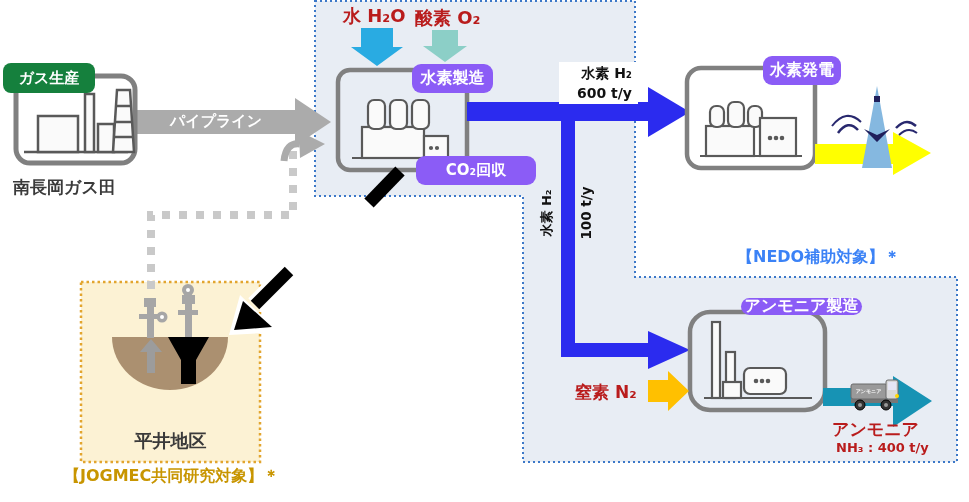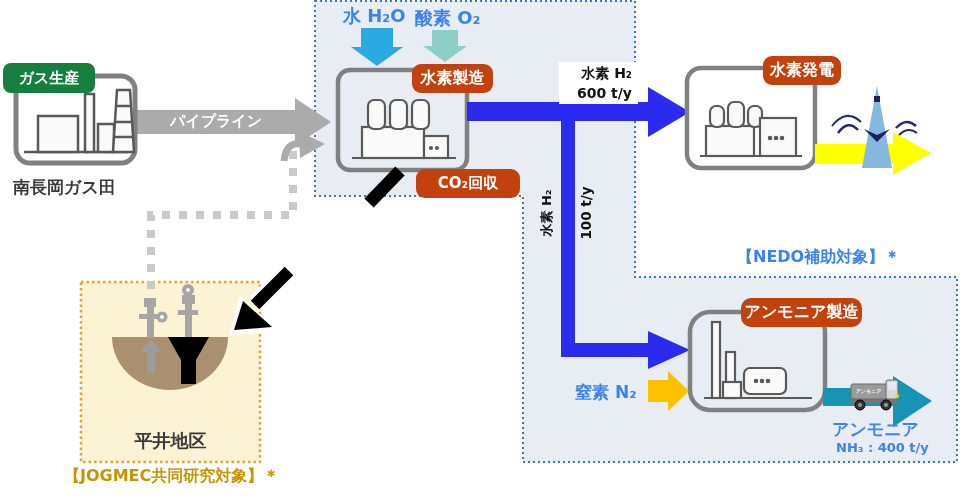--- a/index.html
+++ b/index.html
@@ -2,23 +2,23 @@
 <html><head>
 <meta charset="utf-8">
 <style>
   html,body{margin:0;padding:0;background:#fff;}
   .stage{
     position:relative;width:969px;height:502px;background:#ffffff;overflow:hidden;
     font-family:"DejaVu Sans","Liberation Sans",sans-serif;
   }
   .stage svg{position:absolute;left:0;top:0;}
   .abs{position:absolute;}
-  .txt{font-weight:bold;color:#3b82f6;white-space:nowrap;line-height:1.15;}
+  .txt{font-weight:bold;color:#b91c1c;white-space:nowrap;line-height:1.15;}
   .pill{
-    position:absolute;background:#c2410c;color:#ffffff;font-weight:bold;
+    position:absolute;background:#8b5cf6;color:#ffffff;font-weight:bold;
     display:flex;align-items:center;justify-content:center;border-radius:9px;
     white-space:nowrap;
   }
   .pill-gray{background:#15803d;border-radius:8px;}
   .infobox{
     position:absolute;background:#ffffff;display:flex;flex-direction:column;
     justify-content:center;align-items:flex-end;padding-right:6px;box-sizing:border-box;
     font-weight:bold;color:#111;font-size:14px;line-height:20px;
   }
   .vlabel{
@@ -180,40 +180,40 @@
   <div class="abs txt white center" style="left:137px;top:110px;width:158px;height:24px;font-size:15px;">パイプライン</div>
 
   <div class="abs txt" style="left:343px;top:6px;font-size:18px;">水 H₂O</div>
 
   <div class="abs txt" style="left:415px;top:8px;font-size:18px;">酸素 O₂</div>
 
   <div class="pill abs" style="left:412px;top:64px;width:81px;height:29px;font-size:16px;">
     <span>水素製造</span>
   </div>
 
-  <div class="pill abs" style="left:416px;top:156px;width:104px;height:29px;font-size:15px;margin-top:13px;">
+  <div class="pill abs" style="left:416px;top:156px;width:120px;height:29px;font-size:15px;">
     <span>CO₂回収</span>
   </div>
 
   <div class="infobox" style="left:559px;top:62px;width:79px;height:42px;">
     <span>水素 H₂</span>
     <span>600 t/y</span>
   </div>
 
   <div class="vlabel" style="left:547px;top:213px;">水素 H₂</div>
 
   <div class="vlabel" style="left:586px;top:213px;font-size:13.5px;">100 t/y</div>
 
   <div class="pill abs" style="left:763px;top:56px;width:78px;height:29px;font-size:16px;">
     <span>水素発電</span>
   </div>
 
   <div class="abs txt note-blue" style="left:737px;top:248px;font-size:16px;">【NEDO補助対象】＊</div>
 
-  <div class="pill abs" style="left:741px;top:298px;width:121px;height:29px;font-size:16px;border-radius:10px;">
+  <div class="pill abs" style="left:741px;top:298px;width:121px;height:17px;font-size:16px;border-radius:10px;">
     <span>アンモニア製造</span>
   </div>
 
   <div class="abs txt" style="left:575px;top:383px;font-size:17px;">窒素 N₂</div>
 
   <div class="abs white center" style="left:853px;top:386px;width:31px;height:9px;font-size:5px;font-weight:bold;">アンモニア</div>
 
   <div class="abs txt" style="left:832px;top:420px;font-size:17px;">アンモニア</div>
 
   <div class="abs txt" style="left:836px;top:441px;font-size:13px;">NH₃ : 400 t/y</div>

